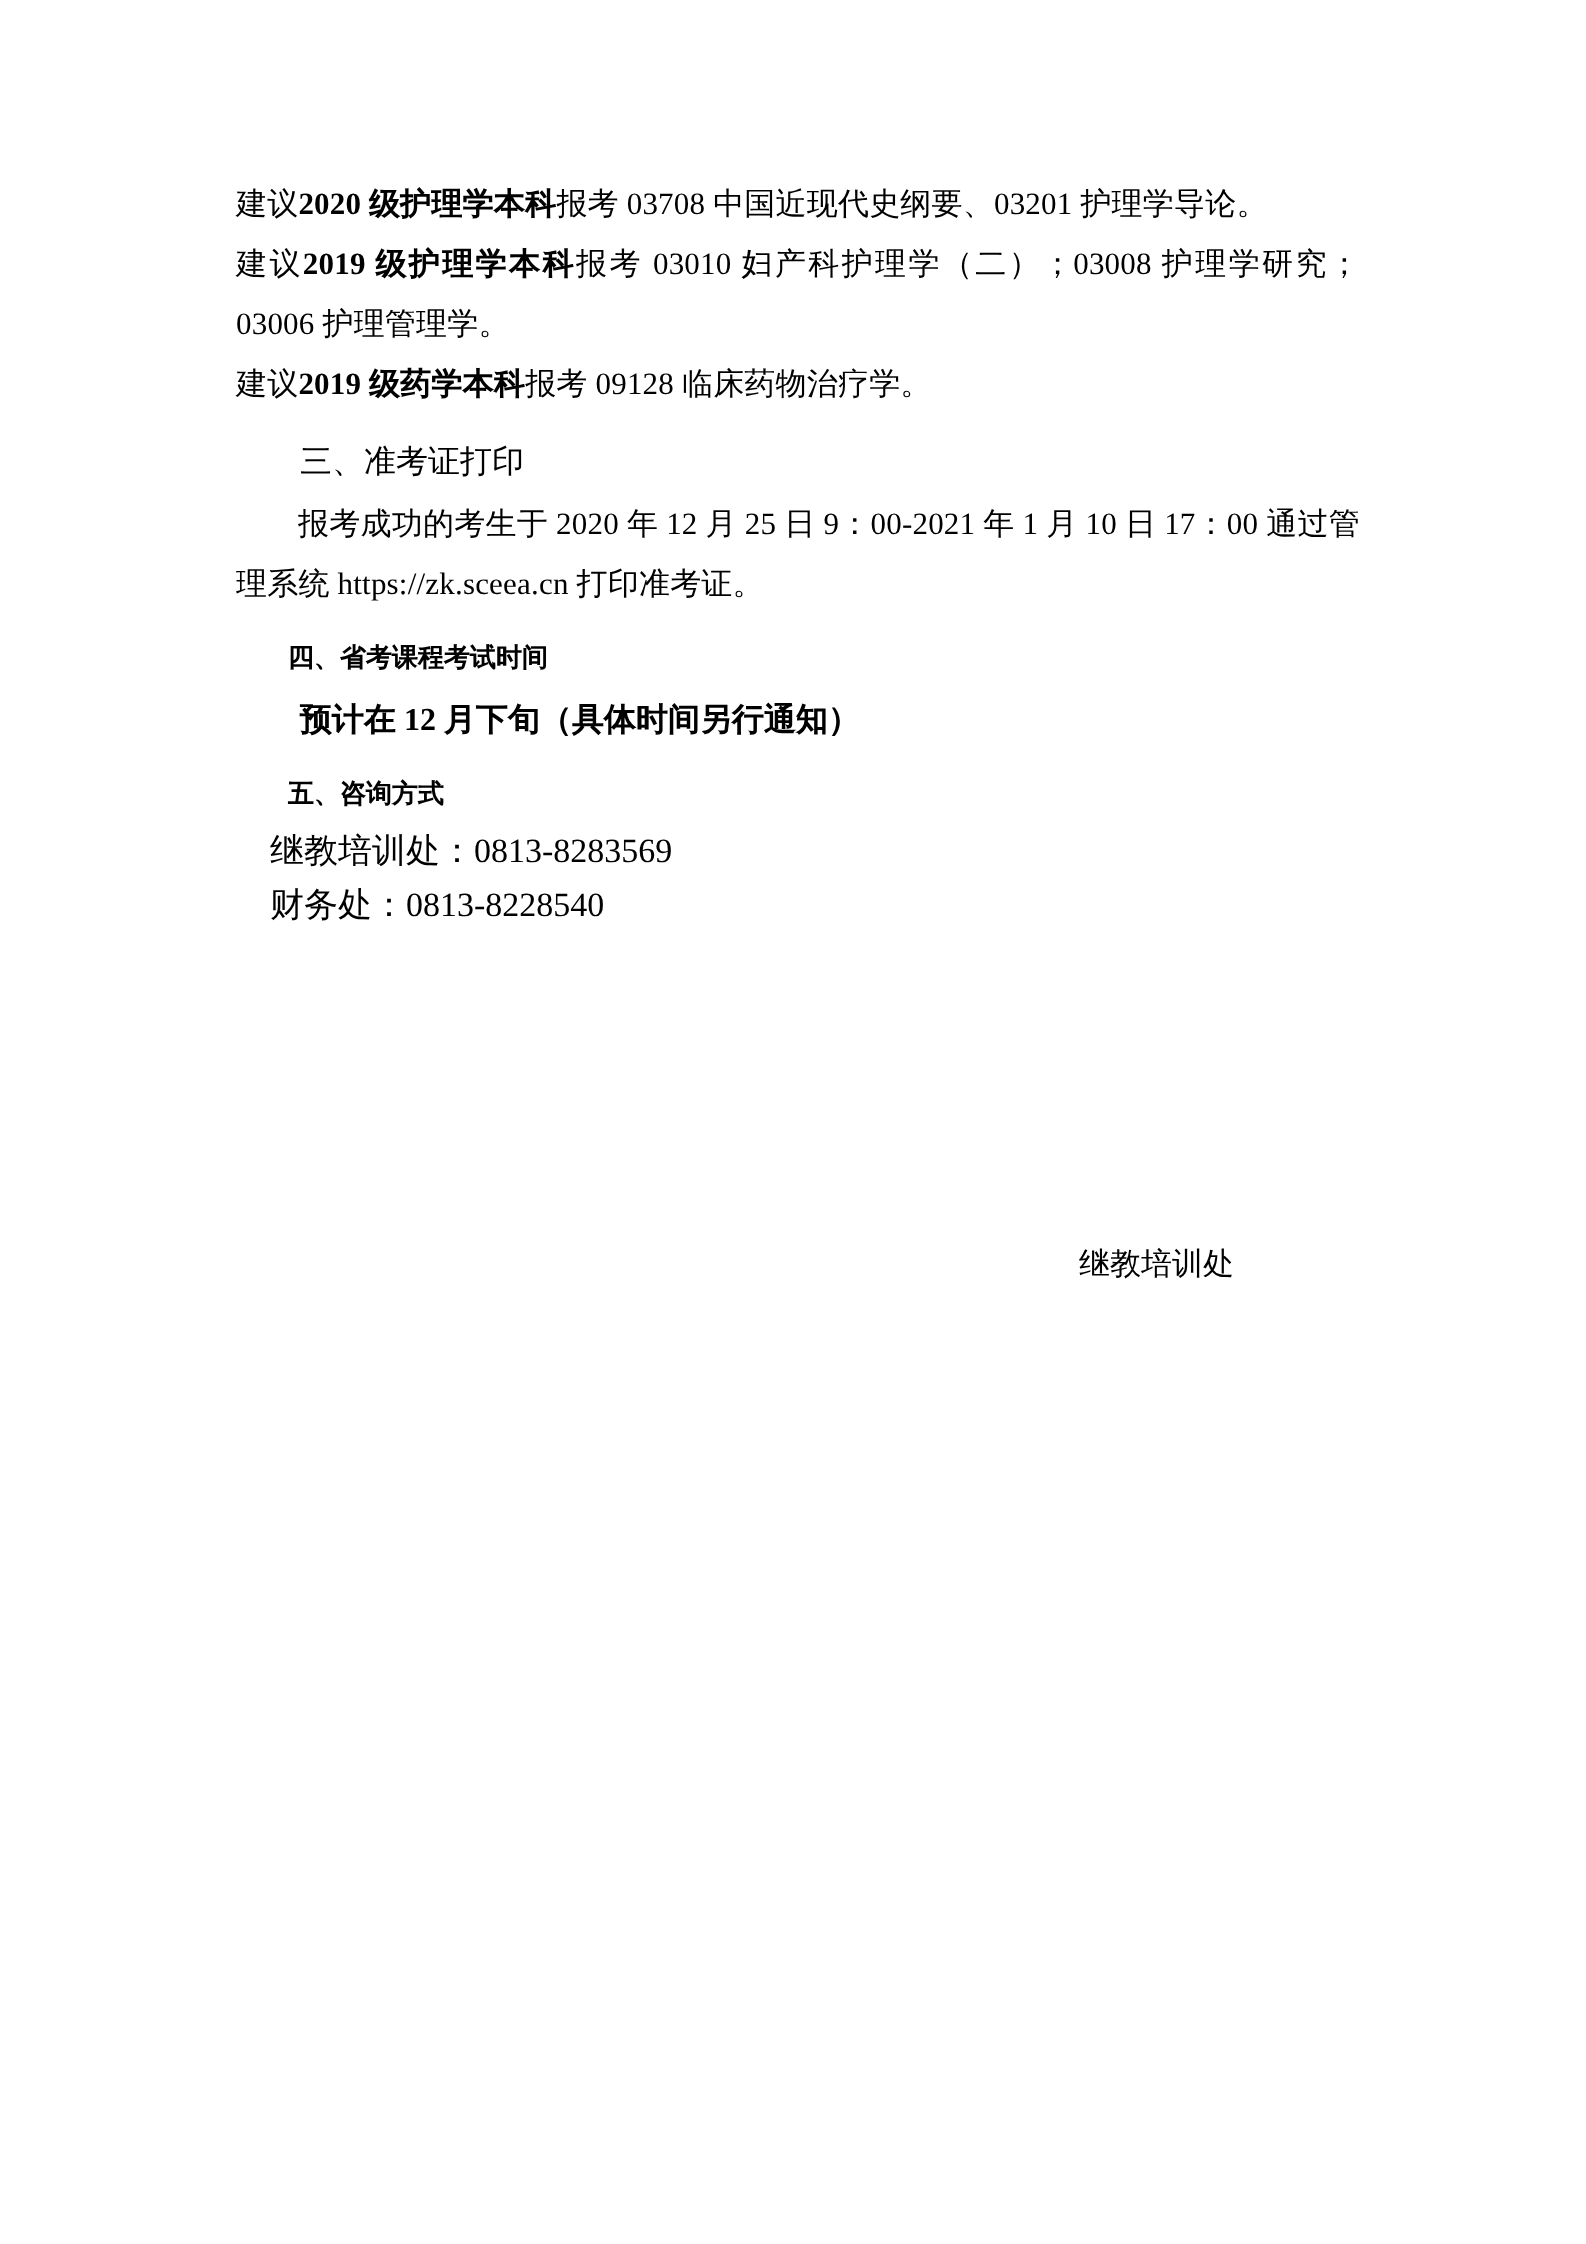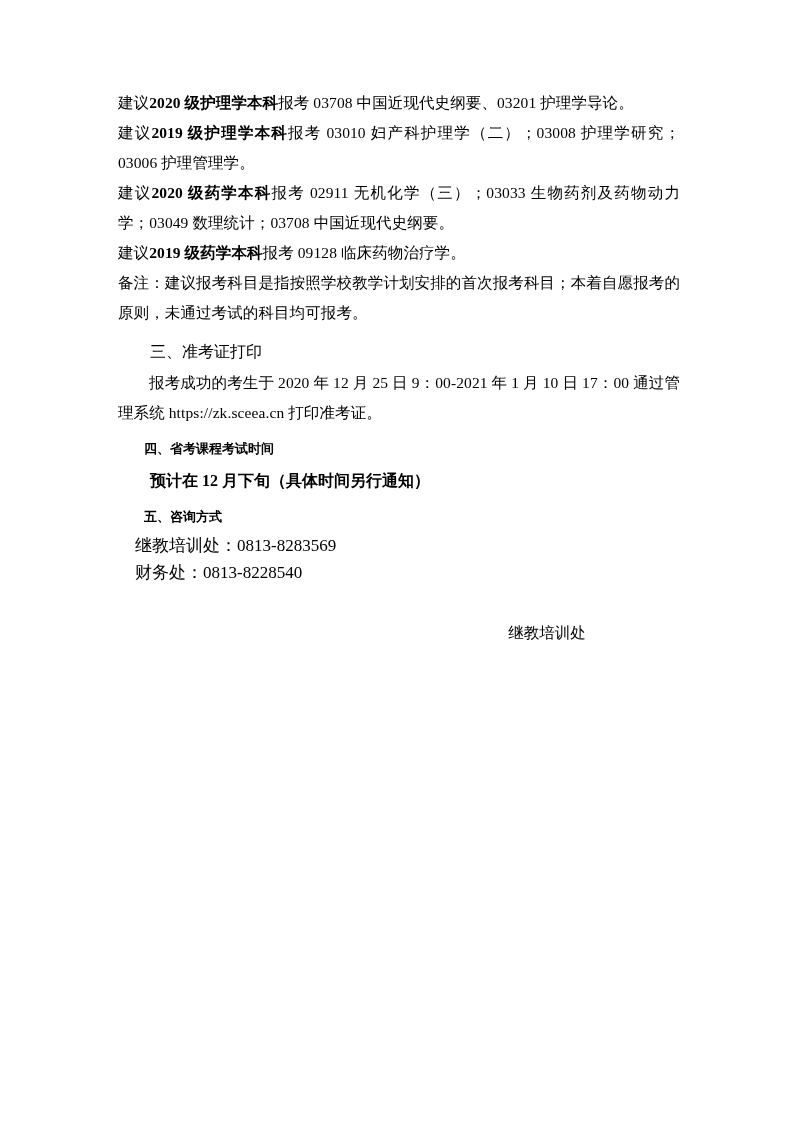--- a/index.html
+++ b/index.html
@@ -65,44 +65,42 @@
   .contact-line {
     font-size: 17px;
     line-height: 27px;
     text-indent: 1em;
     margin: 0;
   }
   .sign {
     position: absolute;
     right: 113px;
     top: 618px;
-    text-align: center;
+    text-align: right;
     font-size: 15.5px;
     line-height: 30px;
     width: 140px;
   }
   .sign div { white-space: nowrap; }
   .sign .date { margin-top: 2px; letter-spacing: 0.2px; }
 </style>
 </head>
 <body>
 
 <div class="page">
 
   <div class="content">
 
     <p class="para"><span>建议</span><span class="bold">2020 级护理学本科</span><span>报考 03708 中国近现代史纲要、03201 护理学导论。</span></p>
 
     <p class="para"><span>建议</span><span class="bold">2019 级护理学本科</span><span>报考 03010 妇产科护理学（二）；03008 护理学研究； 03006 护理管理学。</span></p>
 
-    <p class="para"><span>建议</span><span class="bold">2020 级药学本科</span><span>报考 02911 无机化学（三）；03033 生物药剂及药物动力学；03049 数理统计；03708 中国近现代史纲要。</span></p>
 
     <p class="para"><span>建议</span><span class="bold">2019 级药学本科</span><span>报考 09128 临床药物治疗学。</span></p>
 
-    <p class="para">备注：建议报考科目是指按照学校教学计划安排的首次报考科目；本着自愿报考的原则，未通过考试的科目均可报考。</p>
 
     <p class="heading">三、准考证打印</p>
     <p class="para para-indent">报考成功的考生于 2020 年 12 月 25 日 9：00-2021 年 1 月 10 日 17：00 通过管理系统 https://zk.sceea.cn 打印准考证。</p>
 
     <p class="heading-sm">四、省考课程考试时间</p>
     <p class="sub-note">预计在 12 月下旬（具体时间另行通知）</p>
 
     <p class="heading-sm">五、咨询方式</p>
     <p class="contact-line">继教培训处：0813-8283569</p>
     <p class="contact-line">财务处：0813-8228540</p>

